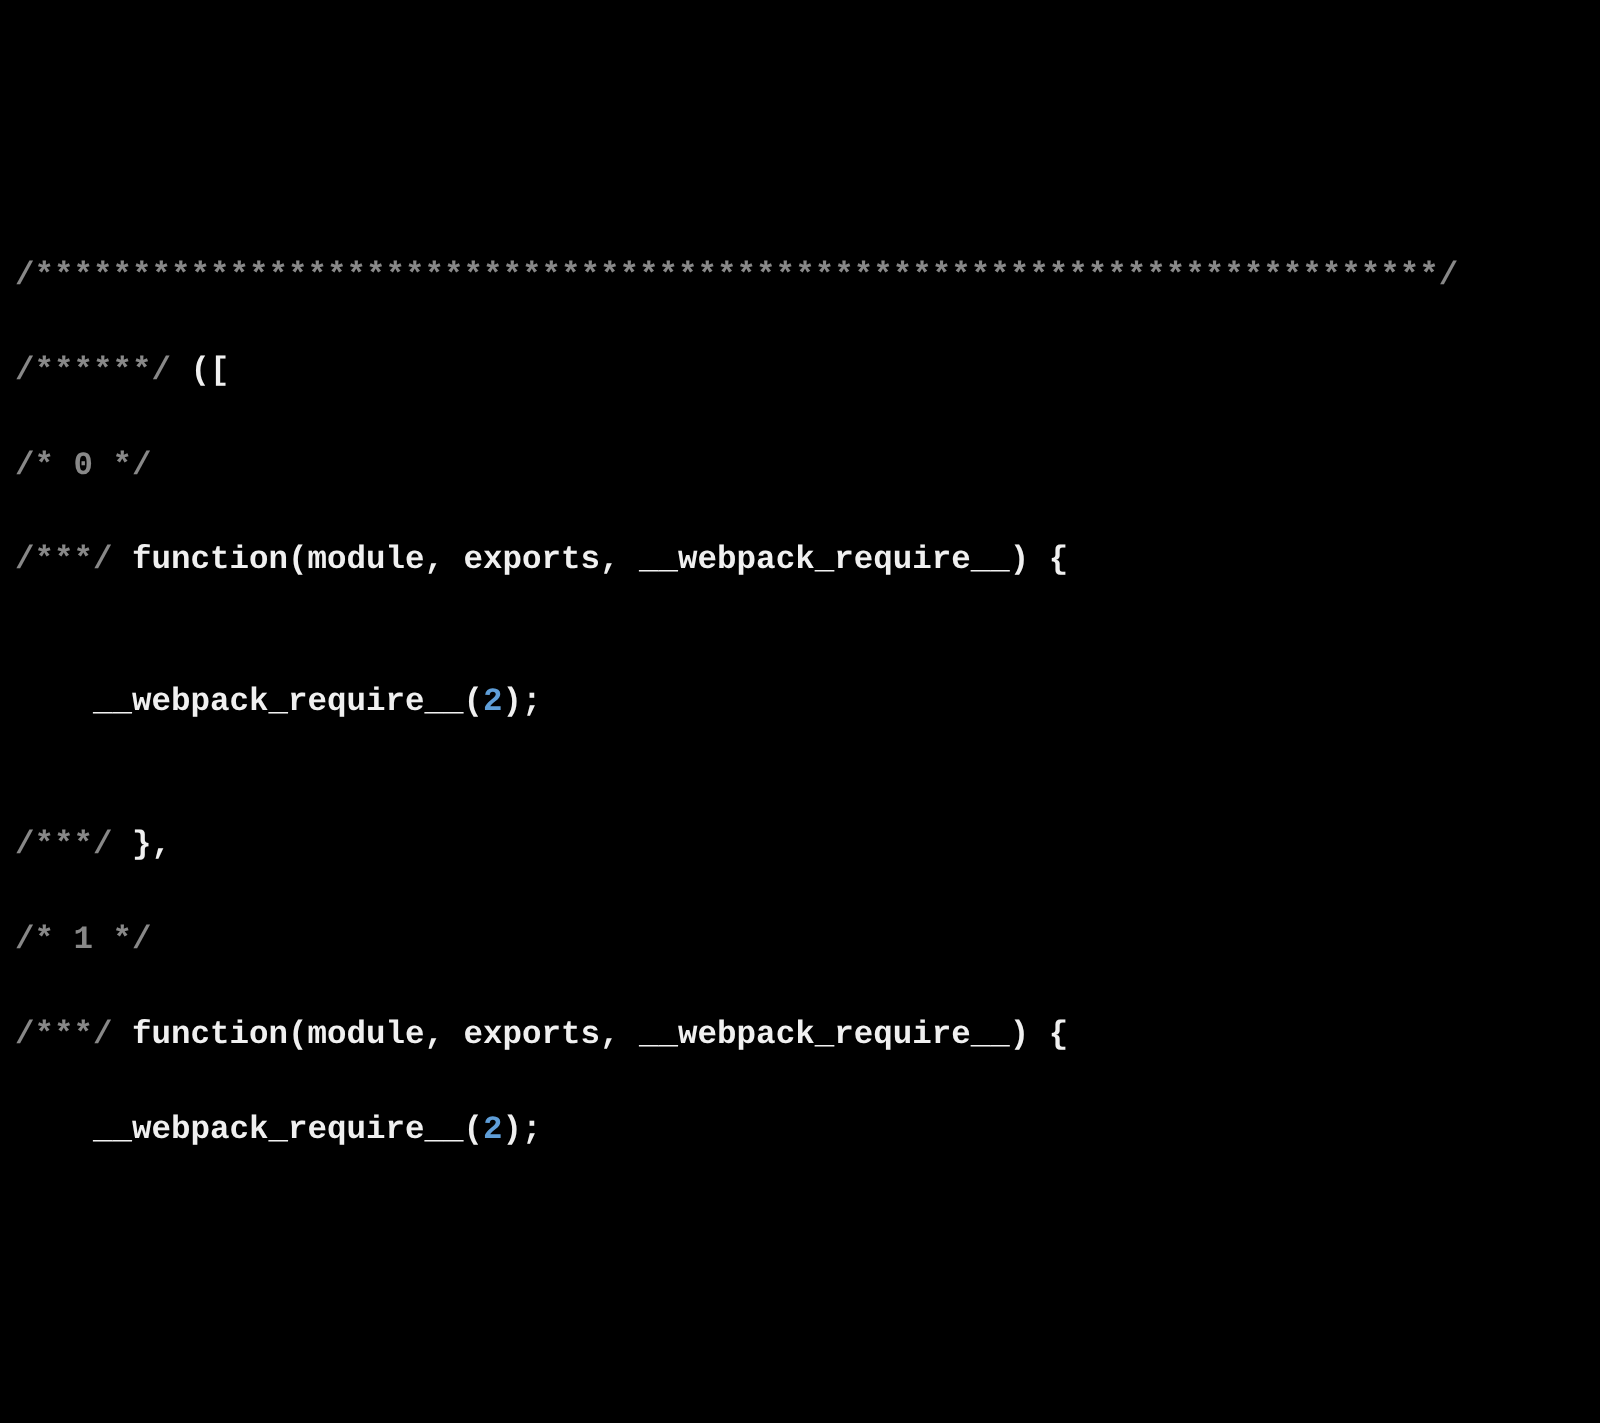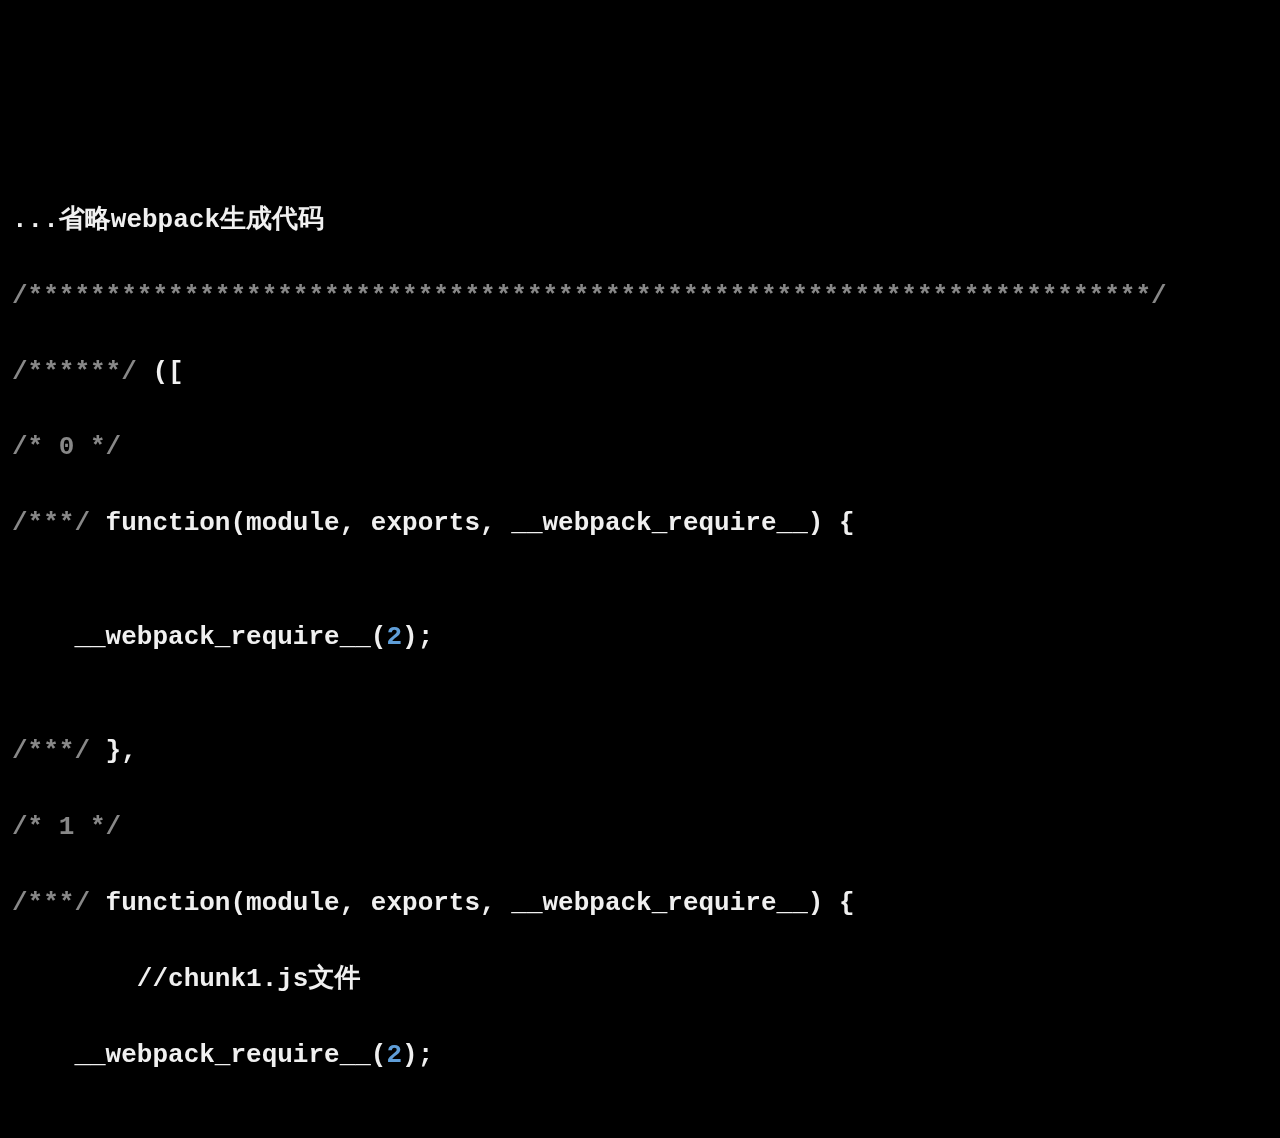--- a/index.html
+++ b/index.html
@@ -23,32 +23,30 @@
     .gray { color: #888888; }
     .blue { color: #5f9ed8; }
     .line { display: block; }
   </style>
 </head>
 <body>
 
 
 
 <div>
-<span class="line"><span class="white">...</span><span class="white">省略webpack生成代码</span></span>
 <span class="line"><span class="gray">/************************************************************************/</span></span>
 <span class="line"><span class="gray">/******/</span><span class="white"> ([</span></span>
 <span class="line"><span class="gray">/* 0 */</span></span>
 <span class="line"><span class="gray">/***/</span><span class="white"> function(module, exports, __webpack_require__) {</span></span>
 <span class="line"><span></span></span>
 <span class="line"><span class="white">    __webpack_require__(</span><span class="blue">2</span><span class="white">);</span></span>
 <span class="line"><span></span></span>
 <span class="line"><span class="gray">/***/</span><span class="white"> },</span></span>
 <span class="line"><span class="gray">/* 1 */</span></span>
 <span class="line"><span class="gray">/***/</span><span class="white"> function(module, exports, __webpack_require__) {</span></span>
-<span class="line"><span class="white">        //chunk1.js文件</span></span>
 <span class="line"><span class="white">    __webpack_require__(</span><span class="blue">2</span><span class="white">);</span></span>
 
 
 <span class="line"><span></span></span>
 
 
 
 
 
 

